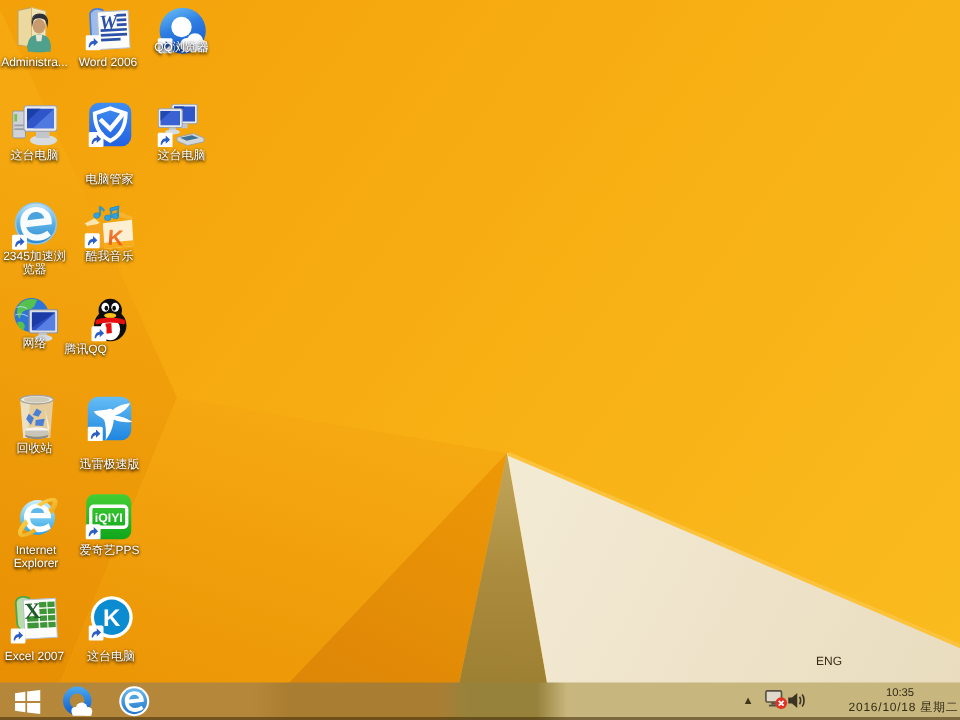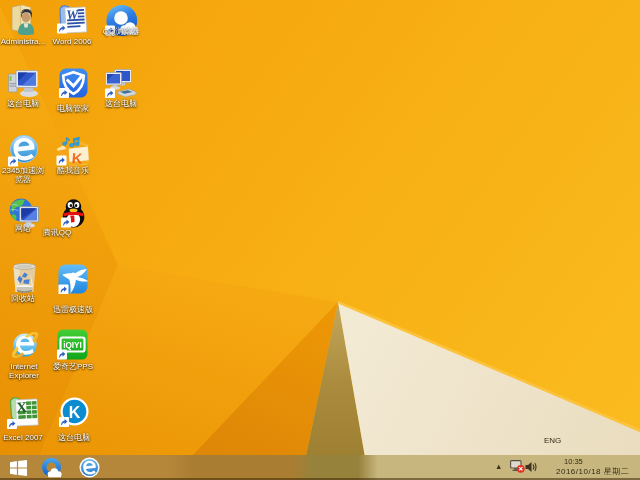--- a/index.html
+++ b/index.html
@@ -286,21 +286,21 @@
  <circle cx="15.5" cy="14.5" r="14" fill="#fff"></circle>
  <circle cx="15.5" cy="14.5" r="11.8" fill="#0b8bd0"></circle>
  <text x="15.5" y="20.5" text-anchor="middle" font-size="16" font-weight="bold" fill="#fff">K</text>
  <use href="#sc" x="0" y="20"></use>
 </svg>
 
 <div class="lb" style="left:-17px;top:36.5px;width:80px">Administra...</div>
 <div class="lb" style="left:32px;top:36.5px;width:80px">Word 2006</div>
 <div class="lb" style="left:81px;top:27px;width:80px">QQ浏览器</div>
 <div class="lb" style="left:-17px;top:99px;width:80px">这台电脑</div>
-<div class="lb" style="left:33px;top:104px;width:80px">电脑管家</div>
+<div class="lb" style="left:33px;top:115px;width:80px">电脑管家</div>
 <div class="lb" style="left:81px;top:99px;width:80px">这台电脑</div>
 <div class="lb" style="left:-17px;top:166px;width:80px">2345加速浏<br>览器</div>
 <div class="lb" style="left:33px;top:166px;width:80px">酷我音乐</div>
 <div class="lb" style="left:-17px;top:223.5px;width:80px">网络</div>
 <div class="lb" style="left:17px;top:228px;width:80px">腾讯QQ</div>
 <div class="lb" style="left:-17px;top:294px;width:80px">回收站</div>
 <div class="lb" style="left:33px;top:305px;width:80px">迅雷极速版</div>
 <div class="lb" style="left:-16px;top:361.5px;width:80px">Internet<br>Explorer</div>
 <div class="lb" style="left:33px;top:361.5px;width:80px">爱奇艺PPS</div>
 <div class="lb" style="left:-17px;top:433px;width:80px">Excel 2007</div>
@@ -347,15 +347,15 @@
  <rect x="4.2" y="8.2" width="3" height="1.6" fill="#575043"></rect>
  <rect x="2.6" y="9.8" width="6.2" height="1.2" fill="#575043"></rect>
  <circle cx="10.8" cy="8.8" r="3.9" fill="#e33125"></circle>
  <path d="M9.2,7.2 L12.4,10.4 M12.4,7.2 L9.2,10.4" stroke="#fff" stroke-width="1.2"></path>
 </svg>
 <svg style="position:absolute;left:525px;top:460.5px" width="12" height="12" viewBox="0 0 12 12">
  <path d="M0.5,4 L3,4 L6.5,1 L6.5,11 L3,8 L0.5,8 Z" fill="#3c3322"></path>
  <path d="M8,3.5 C9,4.8 9,7.2 8,8.5 M9.8,2 C11.4,4 11.4,8 9.8,10" stroke="#3c3322" stroke-width="1.1" fill="none"></path>
 </svg>
 <div class="tray" style="left:544px;top:436px;font-size:8px;color:#352c18">ENG</div>
-<div class="tray" style="left:564px;top:456.5px;width:72px;color:#352c18;font-size:7.5px">10:35</div>
-<div class="tray" style="left:556px;top:466px;width:83px;text-align:left;color:#352c18;font-size:8px;letter-spacing:.5px">2016/10/18 星期二</div>
+<div class="tray" style="left:564px;top:456.5px;width:72px;text-align:center;color:#352c18;font-size:7.5px">10:35</div>
+<div class="tray" style="left:556px;top:466px;width:83px;text-align:right;color:#352c18;font-size:8px;letter-spacing:.5px">2016/10/18 星期二</div>
 </div>
 
 </body></html>

